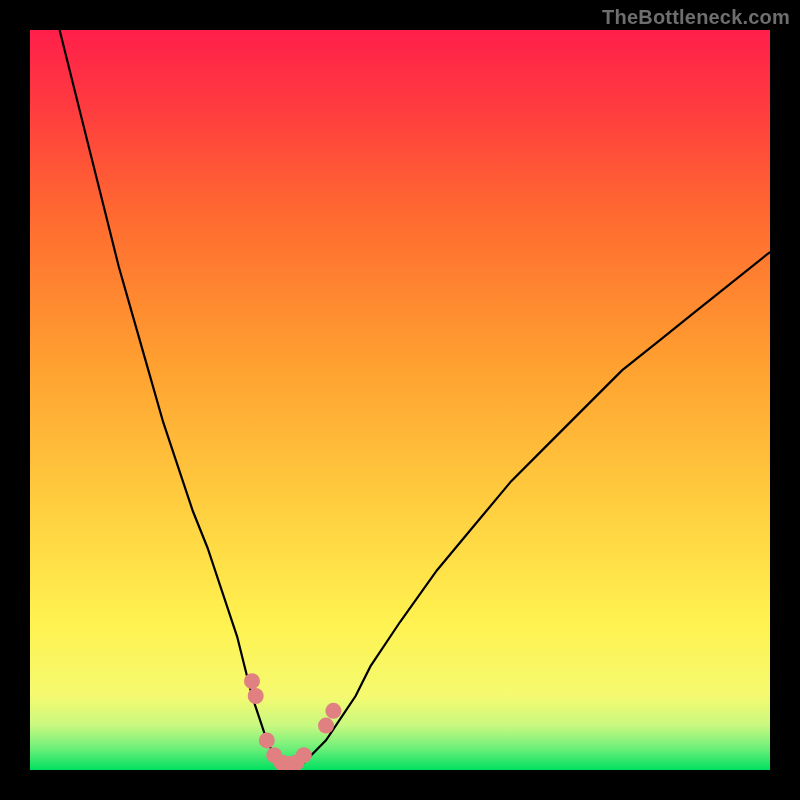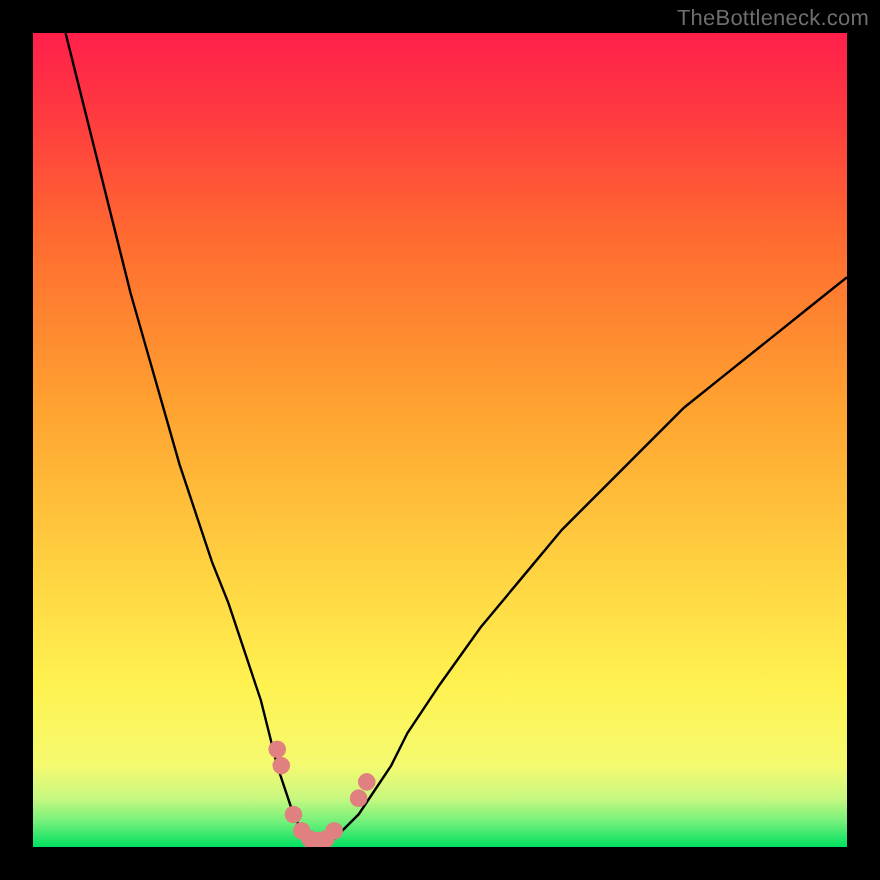--- a/index.html
+++ b/index.html
@@ -25,21 +25,21 @@
     left: 0;
     width: 740px;
     height: 740px;
   }
   .watermark {
     position: absolute;
     top: 6px;
     right: 10px;
     color: #6e6e6e;
     font-size: 20px;
-    font-weight: 400;
+    font-weight: 700;
     letter-spacing: 0.2px;
   }
 </style>
 </head>
 <body>
 
 <div class="watermark">TheBottleneck.com</div>
 
 <div class="frame">
   <svg class="plot-area" viewBox="0 0 740 740">

